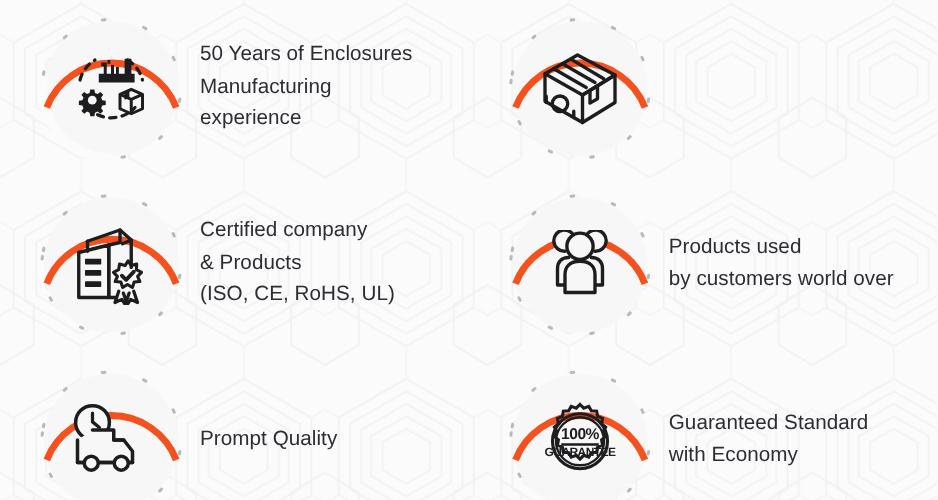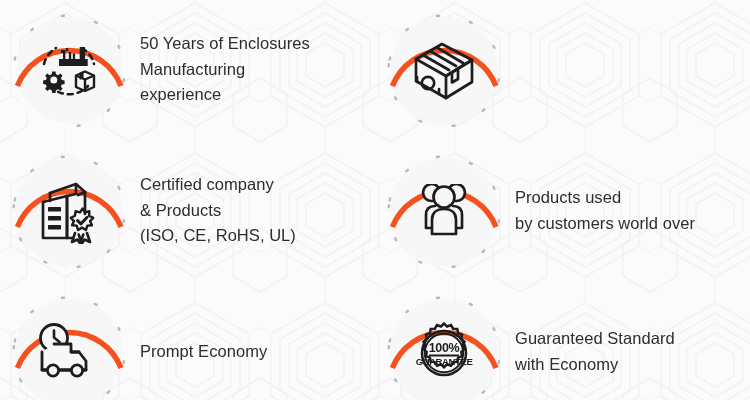--- a/index.html
+++ b/index.html
@@ -24,20 +24,21 @@
   }
 
   
   #features-grid {
     position: absolute;
     inset: 0;
     z-index: 1;
     display: grid;
     grid-template-columns: 375px 375px;
     grid-template-rows: 141px 141px 141px;
+    margin-left: 20px;
   }
 
   .feature-item {
     position: relative;
     display: flex;
     align-items: center;
     gap: 0px;
     padding-left: 10px;
     box-sizing: border-box;
   }
@@ -245,21 +246,21 @@
             <path d="M20 8.5 v7 l5.5 4.5" stroke-width="2.6"></path>
             <path d="M8 30 v18 h44 v-9 l-7-9 h-8 V22 H20"></path>
             <path d="M37 30 h8"></path>
             <path d="M8 48 h44"></path>
             <circle cx="19" cy="48.5" r="5.6"></circle>
             <circle cx="43" cy="48.5" r="5.6"></circle>
           </g>
         </svg>
       </div>
     </div>
-    <div class="feature-label">Prompt Economy</div>
+    <div class="feature-label">Prompt Quality</div>
   </div>
 
   <div class="feature-item">
     <div class="badge">
       <svg class="badge-ring" viewBox="0 0 118 118">
         <circle cx="59" cy="59" r="54" fill="#f7f7f7"></circle>
         <circle cx="59" cy="59" r="55.5" fill="none" stroke="#b9b9bd" stroke-width="2.4" stroke-linecap="round" stroke-dasharray="0.6 9.2" transform="rotate(-168 59 59)" pathLength="100"></circle>
         <path d="M 7.0 44 A 55.5 55.5 0 0 0 110.6 44" fill="none" stroke="#f4511e" stroke-width="5.5" transform="rotate(180 59 59)"></path>
       </svg>
       <div class="badge-glyph">

